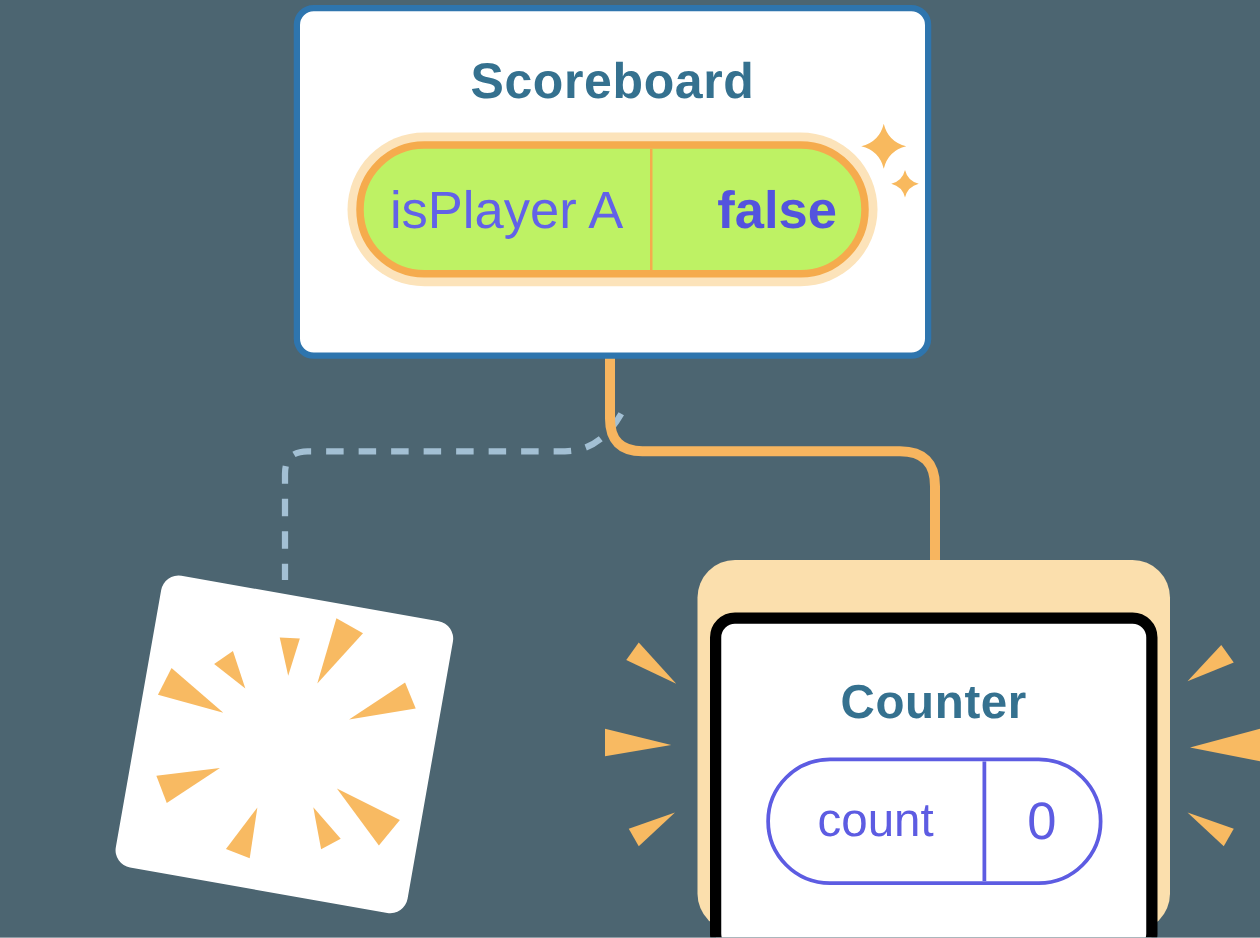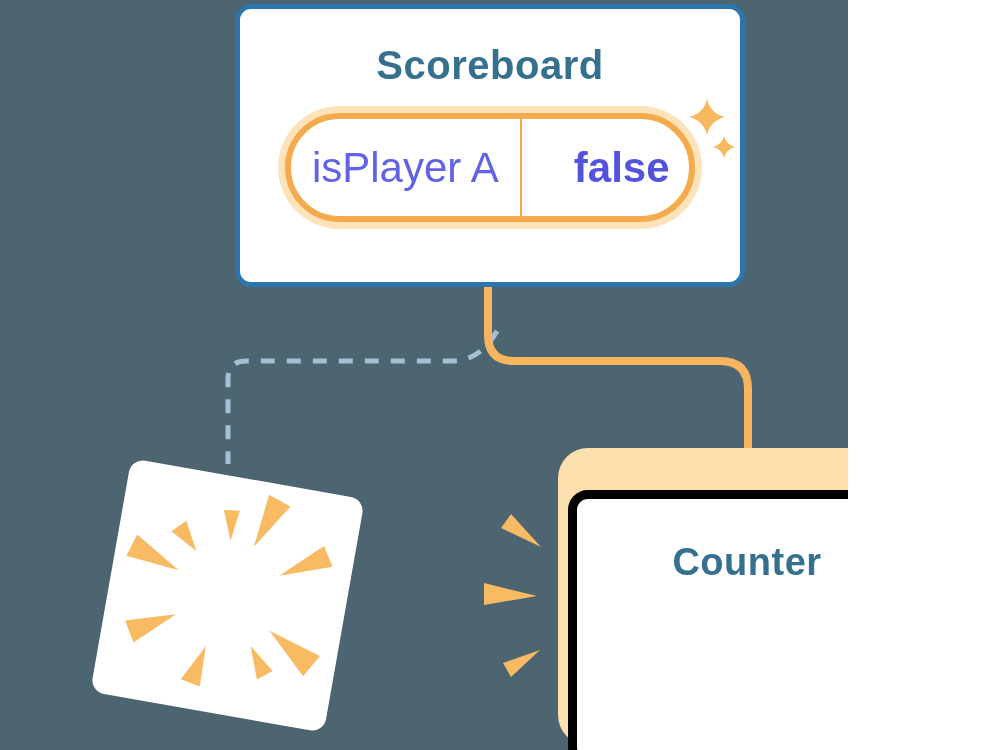--- a/index.html
+++ b/index.html
@@ -2,21 +2,21 @@
 <html><head>
 <meta charset="utf-8">
 <style>
   html, body { margin: 0; padding: 0; }
   body {
     width: 1008px; height: 750px;
     font-family: "Liberation Sans", sans-serif;
   }
   .canvas {
     position: relative;
-    width: 848px; height: 750px;
+    width: 1008px; height: 750px;
     background: #4c6571;
     overflow: hidden;
   }
   svg { display: block; }
 
   
   .connector-layer {
     position: absolute; left: 0; top: 0;
     width: 1008px; height: 750px;
     pointer-events: none;
@@ -41,21 +41,21 @@
   .pill-glow {
     background: #fce3ba;
     border-radius: 999px;
     padding: 7px;
   }
   .pill-ring {
     box-sizing: border-box;
     height: 109px; width: 410px;
     border: 6px solid #f5ab4d;
     border-radius: 999px;
-    background: #ffffff;
+    background: #bef264;
     display: flex; align-items: stretch;
     overflow: hidden;
   }
   .pill-cell {
     display: flex; align-items: center; justify-content: center;
   }
   .sb-key { width: 248px; font-size: 42px; color: #6262e8; }
   .sb-divider { width: 3px; background: #f5ab4d; }
   .sb-val { width: 146px; font-size: 42px; font-weight: bold; color: #5353de; padding-left: 32px; }
   .sparkles {
@@ -164,16 +164,21 @@
       <g fill="#f8b95e">
         <path d="M27 9 Q30.5 23.5 45 27 Q30.5 30.5 27 45 Q23.5 30.5 9 27 Q23.5 23.5 27 9 Z"></path>
         <path d="M44 46 Q46.2 54.8 55 57 Q46.2 59.2 44 68 Q41.8 59.2 33 57 Q41.8 54.8 44 46 Z"></path>
       </g>
     </svg>
   </div>
 
   <div class="counter-card">
     <div class="counter-inner">
       <div class="counter-title">Counter</div>
+      <div class="ct-pill">
+        <div class="pill-cell ct-key">count</div>
+        <div class="ct-divider"></div>
+        <div class="pill-cell ct-val">0</div>
+      </div>
     </div>
   </div>
 
 </div>
 
 </body></html>

